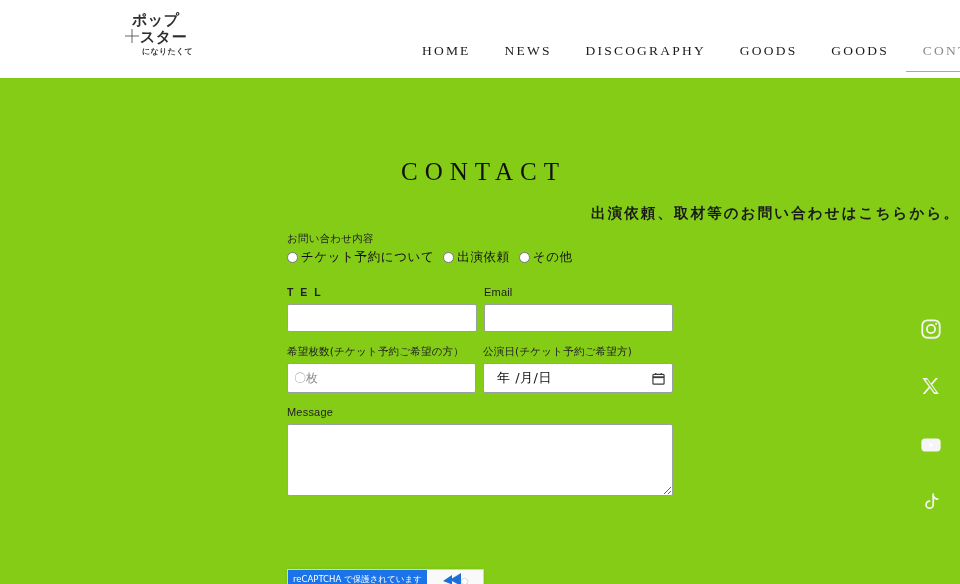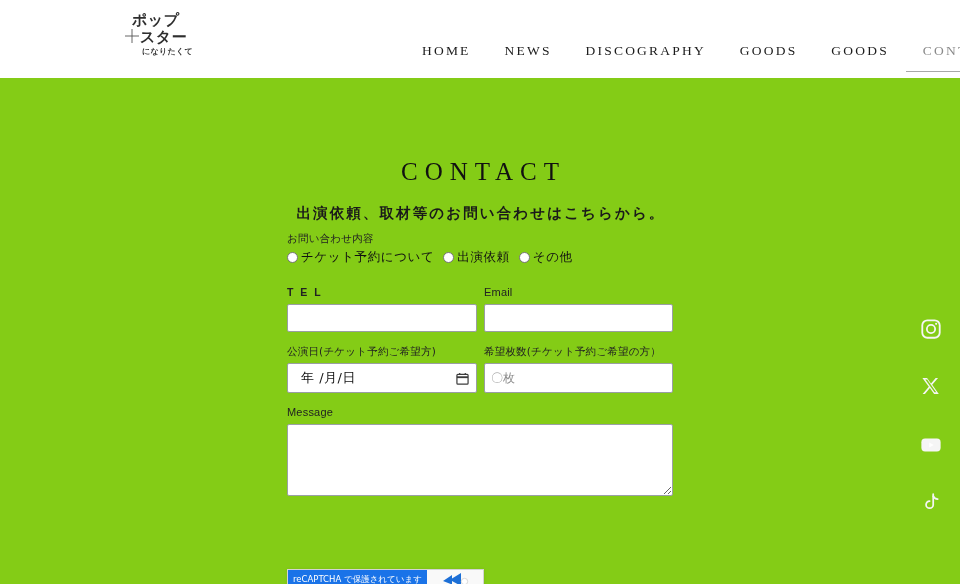--- a/index.html
+++ b/index.html
@@ -110,21 +110,21 @@
     font-family: "Liberation Serif", "DejaVu Serif", serif;
     font-size: 25px;
     letter-spacing: 7px;
     color: #111111;
     font-weight: 400;
     text-indent: 7px;
   }
   #page-subtitle {
     position: absolute;
     top: 189px; left: 0; width: 960px;
-    text-align: center;
+    text-align: right;
     font-family: "DejaVu Sans", sans-serif;
     font-size: 14.5px;
     font-weight: 700;
     letter-spacing: 2.1px;
     color: #1a1a1a;
     text-indent: 2px;
   }
 
   
   #contact-form {
@@ -383,40 +383,40 @@
       <div class="col right">
         <span class="field-label label-email">Email</span>
         <div class="gap-lbl"></div>
         <input class="text-input" type="email" placeholder="" style="">
       </div>
     </div>
 
     <div class="gap-sm"></div>
 
     <div class="row2">
+      <div class="col right">
+        <span class="field-label">希望枚数(チケット予約ご希望の方）</span>
+        <div class="gap-lbl"></div>
+        <input class="text-input" style="height: 30px;" type="text" placeholder="〇枚">
+      </div>
       <div class="col">
         <span class="field-label">公演日(チケット予約ご希望方)</span>
         <div class="gap-lbl"></div>
         <div class="date-input">
           <span class="date-text">年 /月/日</span>
           <span class="cal-icon">
             <svg viewBox="0 0 14 14" fill="none" stroke="currentColor" stroke-width="1.3">
               <rect x="1" y="2.5" width="12" height="10.5" rx="1"></rect>
               <line x1="1" y1="5.6" x2="13" y2="5.6" stroke-width="2"></line>
               <line x1="4" y1="1" x2="4" y2="3.2"></line>
               <line x1="10" y1="1" x2="10" y2="3.2"></line>
             </svg>
           </span>
         </div>
       </div>
-      <div class="col right">
-        <span class="field-label">希望枚数(チケット予約ご希望の方）</span>
-        <div class="gap-lbl"></div>
-        <input class="text-input" style="height: 30px;" type="text" placeholder="〇枚">
-      </div>
     </div>
 
     <div class="gap-sm"></div>
 
     <div>
       <span class="field-label label-msg">Message</span>
       <div class="gap-lbl"></div>
       <textarea id="message-textarea" placeholder="" style=""></textarea>
     </div>
 

